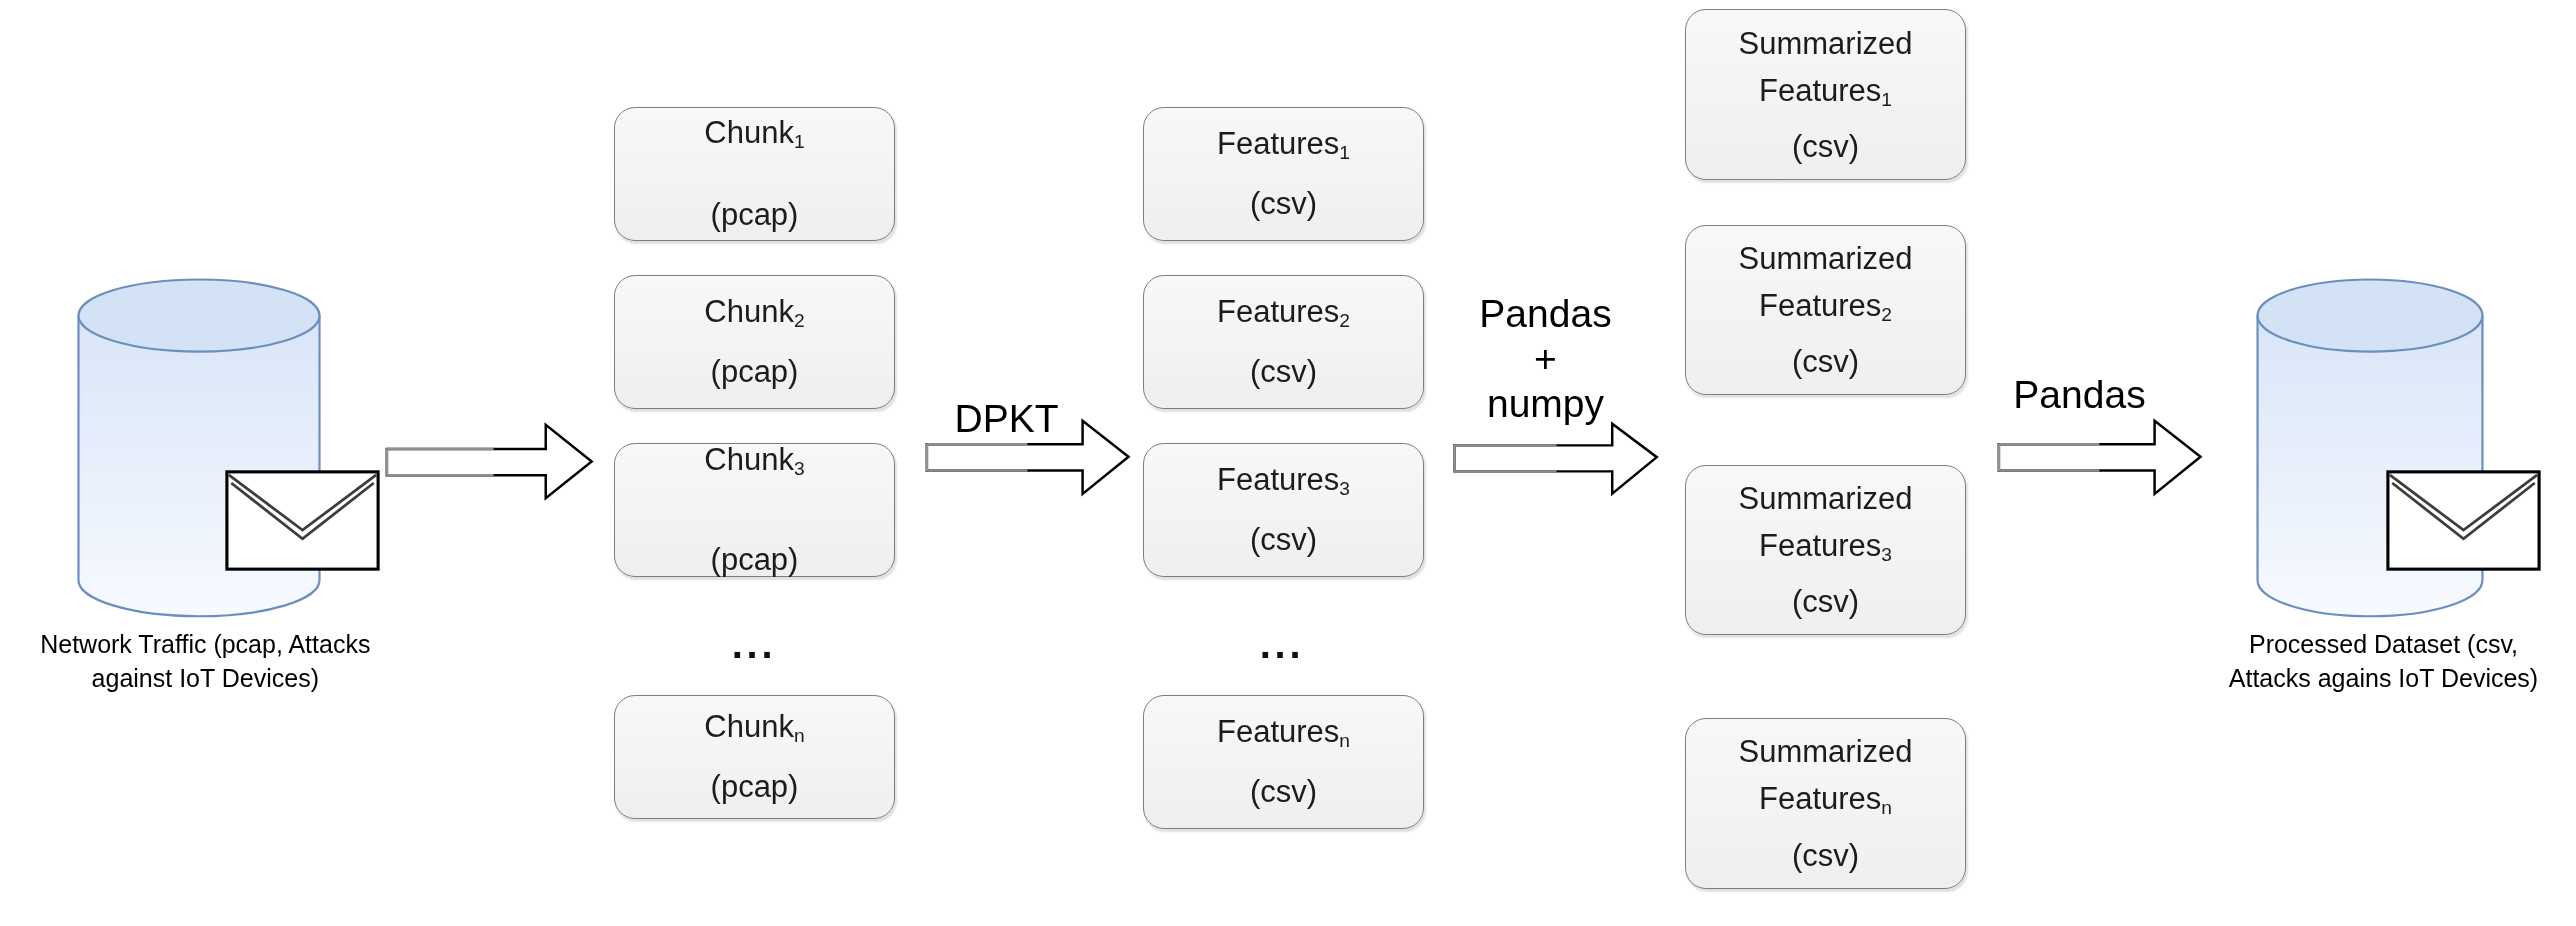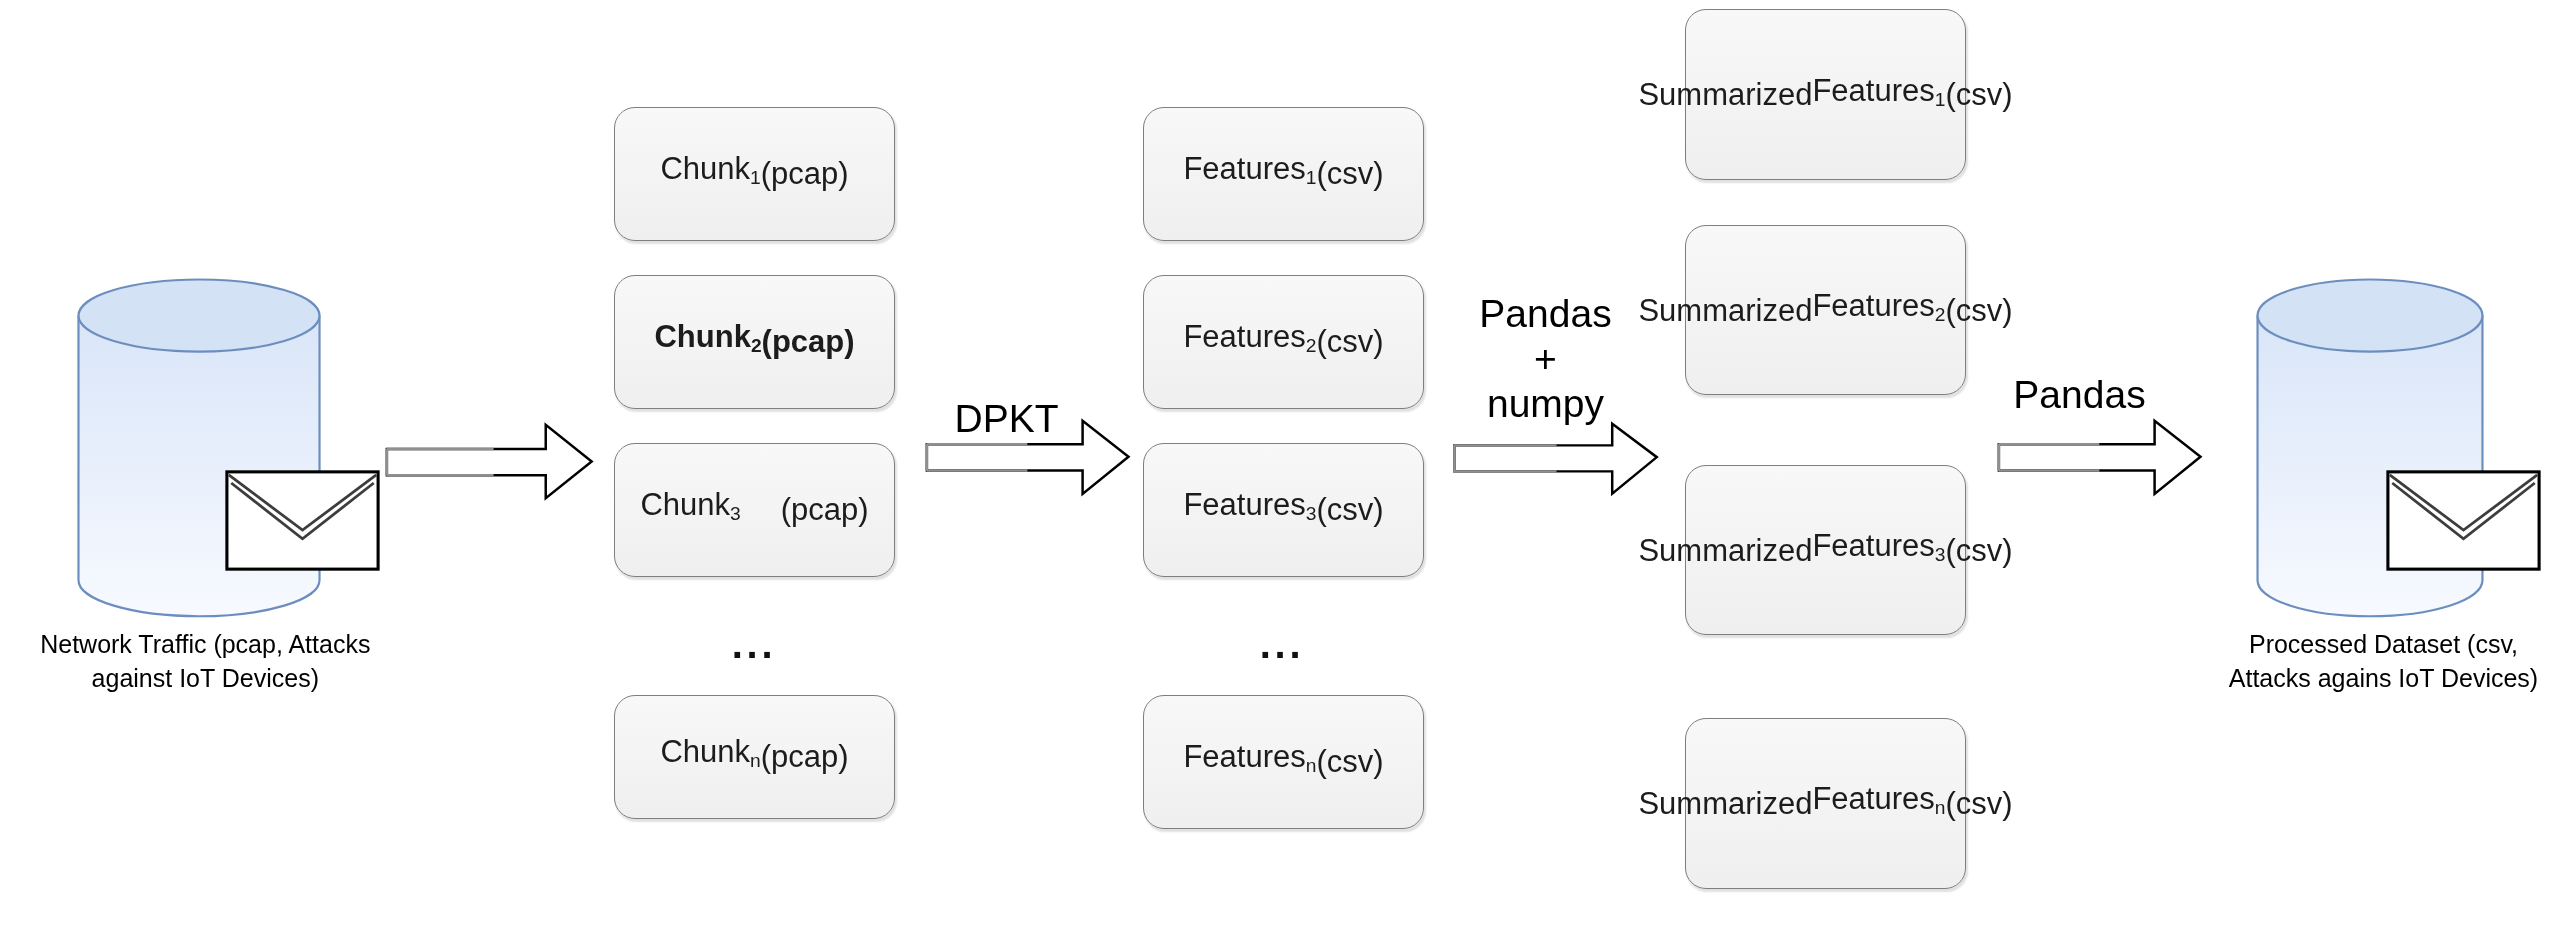--- a/index.html
+++ b/index.html
@@ -4,21 +4,21 @@
 <style>
   html,body{margin:0;padding:0;background:#ffffff;}
   .stage{position:relative;width:2576px;height:926px;background:#ffffff;overflow:hidden;
          font-family:"Liberation Sans",sans-serif;color:#000;}
   .abs{position:absolute;}
   
   .box{position:absolute;width:281px;box-sizing:border-box;
        border:1.9px solid #7e7e7e;border-radius:21px;
        background:linear-gradient(180deg,#f8f8f8 0%,#efefef 100%);
        box-shadow:1.2px 2.5px 1.9px rgba(0,0,0,0.12);
-       display:flex;flex-direction:row;align-items:center;justify-content:center;
+       display:flex;flex-direction:column;align-items:center;justify-content:center;
        font-size:31px;color:#1c1c1c;text-align:center;}
   .box.two .box-line{line-height:50px;}
   .box.three .box-line{line-height:47px;}
   .sub{font-size:0.62em;vertical-align:-0.28em;}
   .node-label{position:absolute;text-align:center;font-size:25px;line-height:34px;color:#000;}
   .arrow-label{position:absolute;text-align:center;font-size:39px;line-height:46px;color:#000;}
   .ellipsis{position:absolute;width:124px;text-align:center;font-size:40px;font-weight:700;
             letter-spacing:3.7px;color:#111;}
   svg{display:block;}
 </style>
@@ -47,25 +47,25 @@
     <div>against IoT Devices)</div>
   </div>
 
   <svg class="abs" style="left:385px;top:421px;" width="211" height="81" viewBox="0 0 340 130">
     <path d="M3 45 H259 V6 L333 65 L259 124 V87 H3 Z" fill="#ffffff" stroke="#000000" stroke-width="4"></path>
     <line x1="3" y1="45" x2="175" y2="45" stroke="#8f8f8f" stroke-width="4"></line>
     <line x1="3" y1="87" x2="175" y2="87" stroke="#8f8f8f" stroke-width="4"></line>
     <line x1="3" y1="44" x2="3" y2="88" stroke="#8f8f8f" stroke-width="4"></line>
   </svg>
 
-  <div class="box two" style="left:614px;top:107px;height:134px;">
+  <div class="box two" style="left:614px;top:107px;height:134px;justify-content:space-between;">
     <div class="box-line"><span>Chunk</span><span class="sub">1</span></div>
     <div class="box-line">(pcap)</div>
   </div>
-  <div class="box two" style="left:614px;top:275px;height:134px;font-weight:bold;">
+  <div class="box two" style="left:614px;top:275px;height:134px;">
     <div class="box-line"><span>Chunk</span><span class="sub">2</span></div>
     <div class="box-line">(pcap)</div>
   </div>
   <div class="box two" style="left:614px;top:443px;height:134px;gap:40px;">
     <div class="box-line"><span>Chunk</span><span class="sub">3</span></div>
     <div class="box-line">(pcap)</div>
   </div>
   <div class="ellipsis" style="left:692px;top:622px;">...</div>
   <div class="box two" style="left:614px;top:695px;height:124px;">
     <div class="box-line"><span>Chunk</span><span class="sub">n</span></div>

